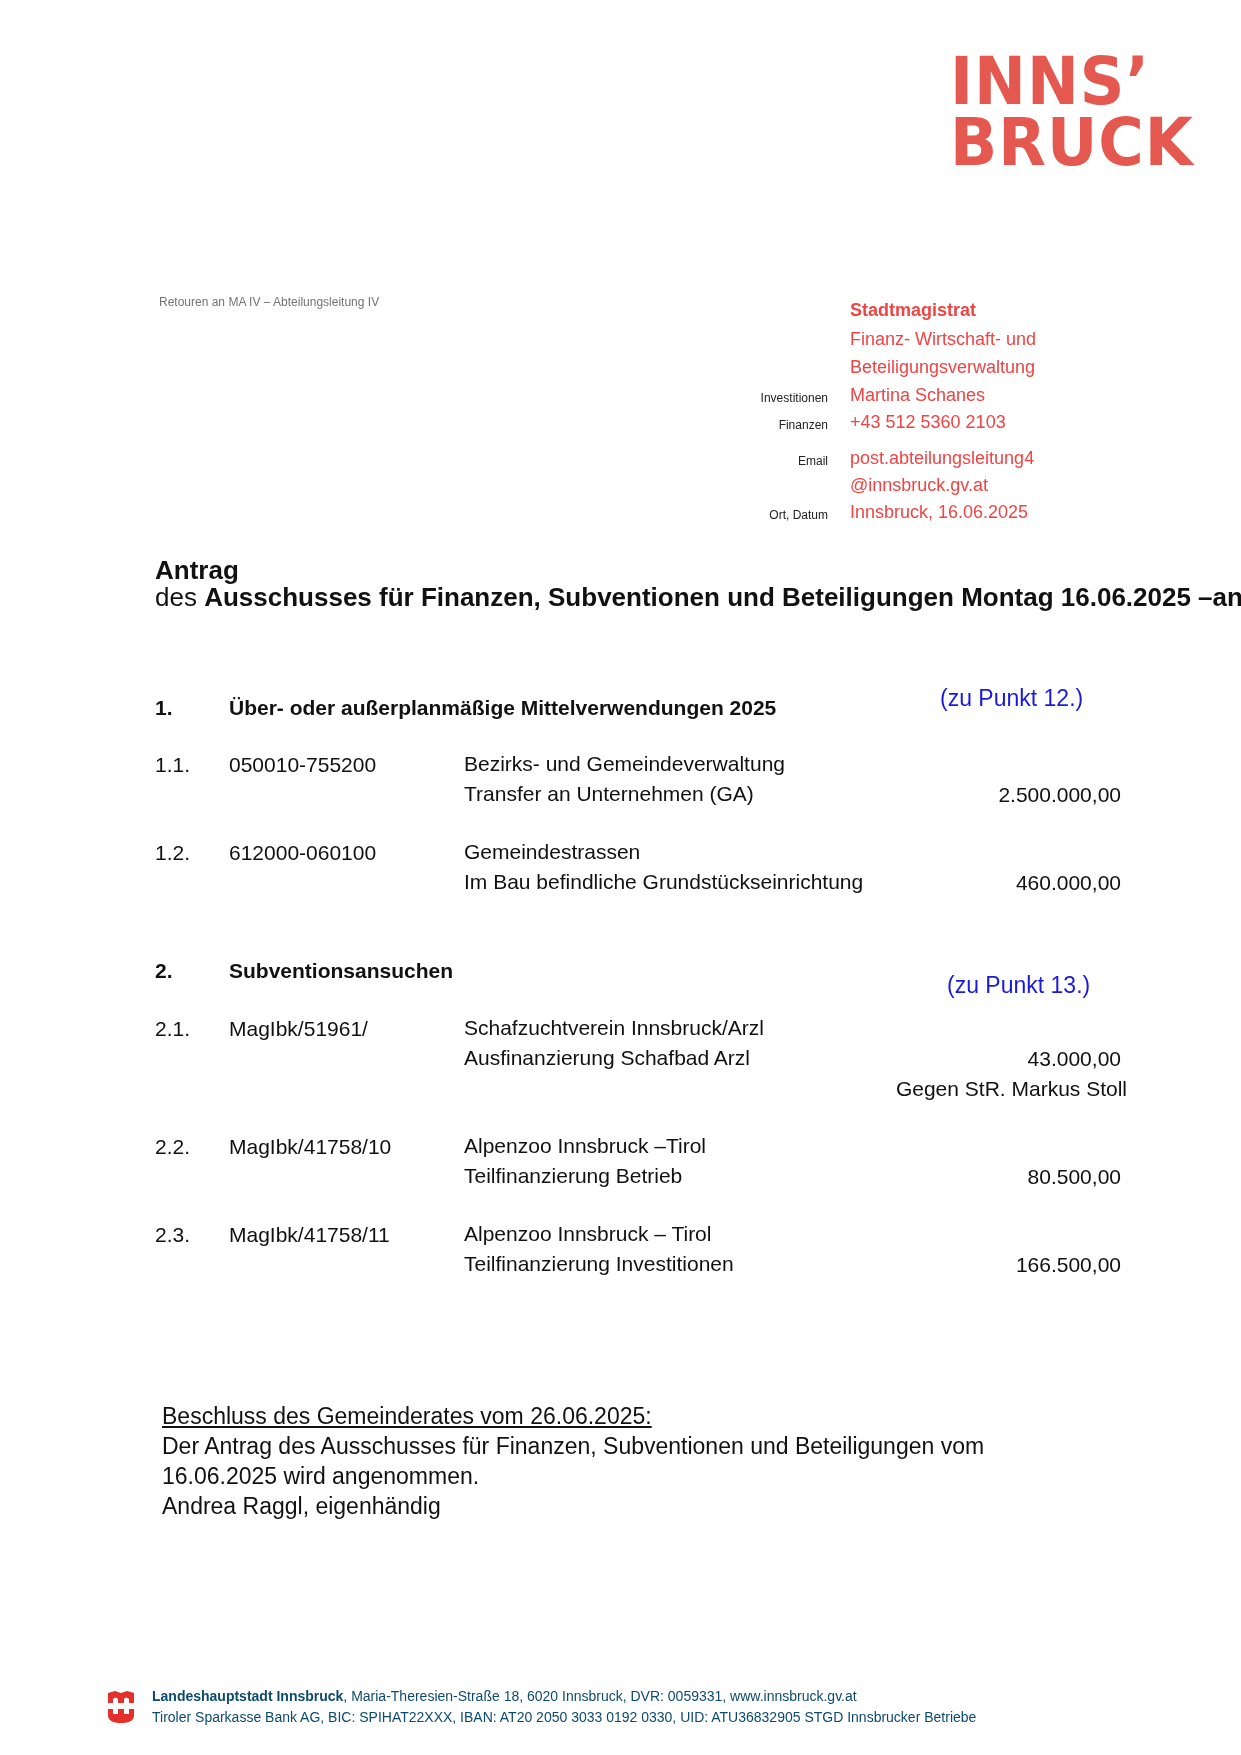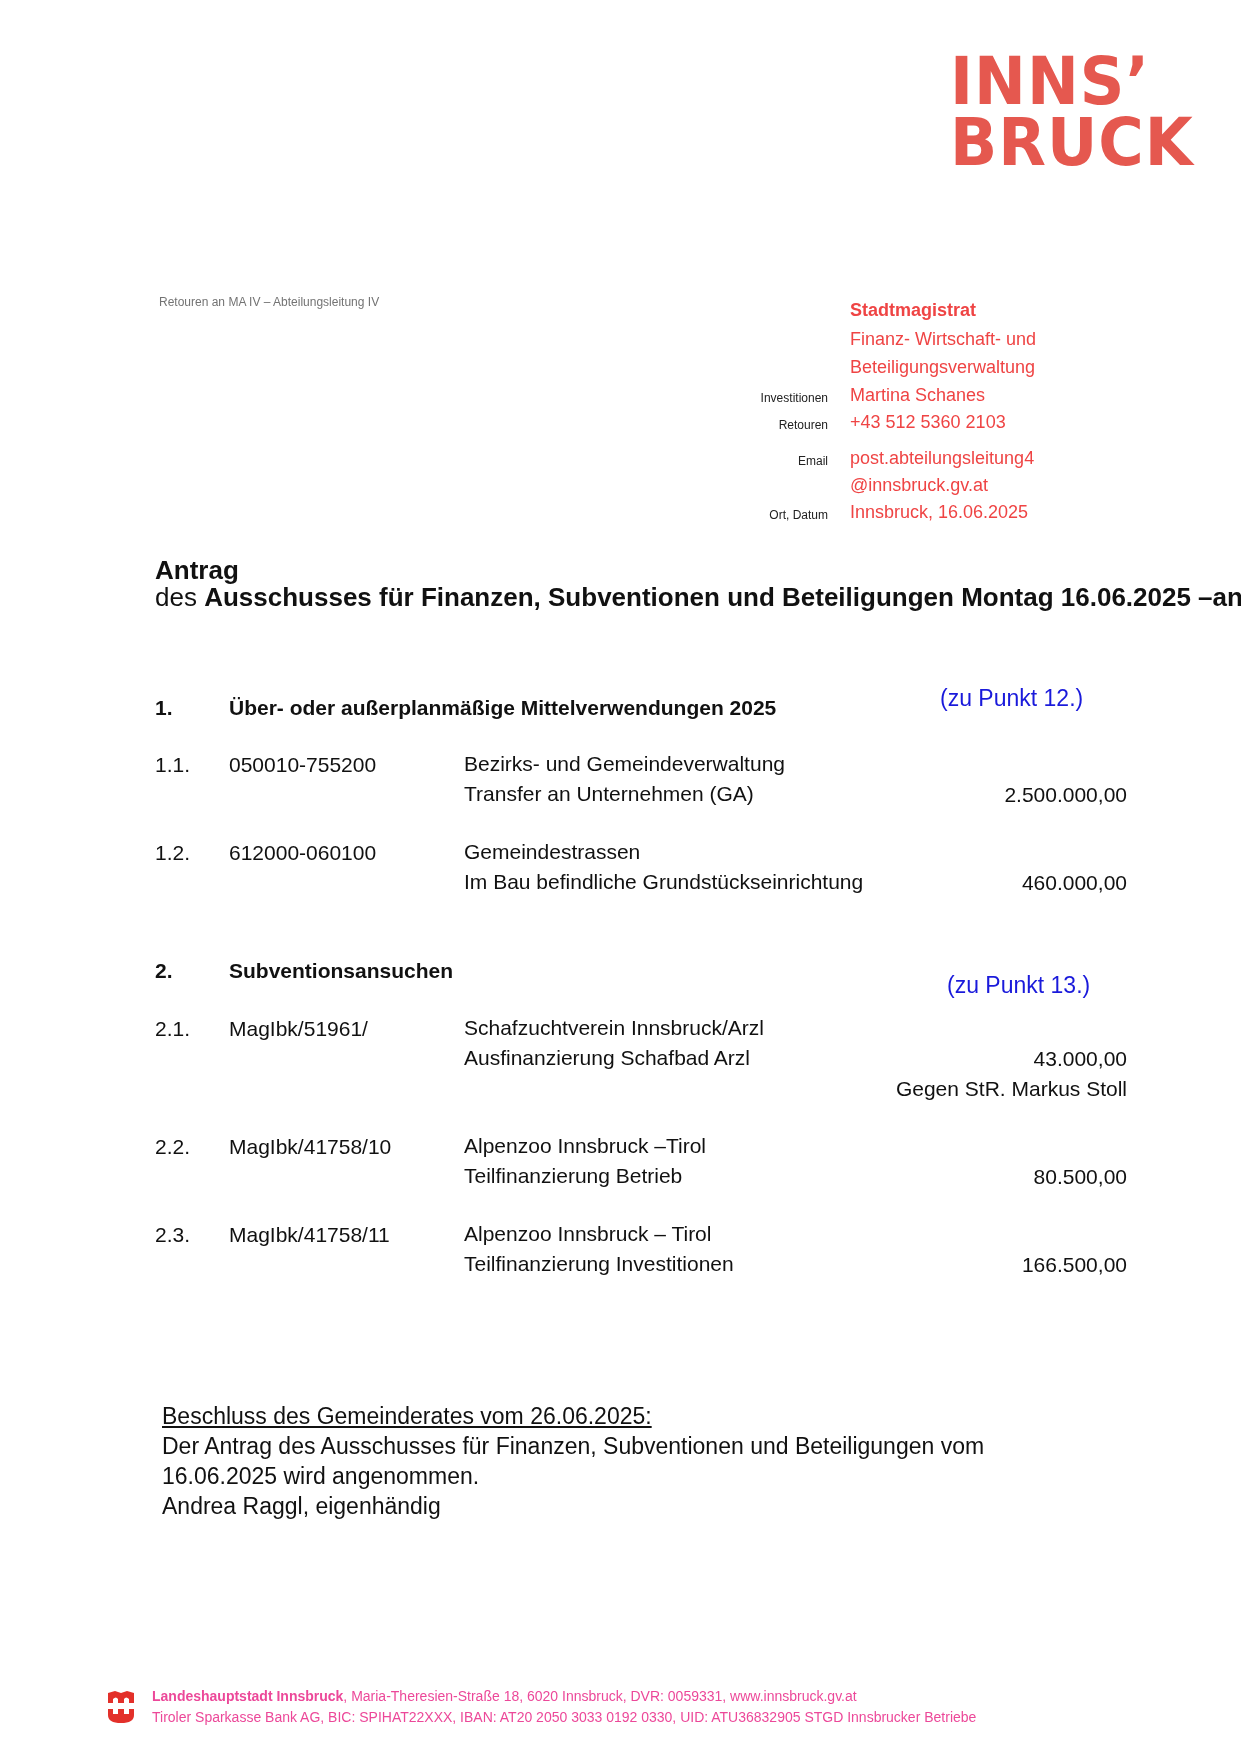--- a/index.html
+++ b/index.html
@@ -26,50 +26,50 @@
     #subject .normal { font-weight: normal; }
 
     
     .sec-num { left: 155px; font-size: 21px; font-weight: bold; }
     .sec-title { left: 229px; font-size: 21px; font-weight: bold; }
     .sec-ref { font-size: 23px; color: #1a1adb; }
 
     .row-num { left: 155px; font-size: 21px; }
     .row-code { left: 229px; font-size: 21px; }
     .row-desc { left: 464px; font-size: 21px; line-height: 30px; }
-    .row-amount { right: 114px; font-size: 21px; text-align: center; }
+    .row-amount { right: 120px; font-size: 21px; text-align: center; }
     .row-note { right: 114px; font-size: 21px; text-align: right; }
 
     
     #resolution { left: 162px; top: 1363px; font-size: 23px; line-height: 30px; margin-top: 38px; }
     #resolution .u { text-decoration: underline; }
 
     
     #footer-icon { left: 107px; top: 1690px; width: 28px; height: 34px; }
-    .footer-line { left: 152px; font-size: 14px; color: #ec4899; }
+    .footer-line { left: 152px; font-size: 14px; color: #0c4a6e; }
     .footer-line b { font-weight: bold; }
   </style>
 </head>
 <body>
 
 <div id="logo" class="abs">
   <div>INNS’</div>
   <div>BRUCK</div>
 </div>
 
 <div id="return-address" class="abs">Retouren an MA IV – Abteilungsleitung IV</div>
 
 <div class="abs snd-value snd-bold" style="top:300px;">Stadtmagistrat</div>
 <div class="abs snd-value" style="top:329px;">Finanz- Wirtschaft- und</div>
 <div class="abs snd-value" style="top:357px;">Beteiligungsverwaltung</div>
 
 <div class="abs snd-label" style="top:391px;">Investitionen</div>
 <div class="abs snd-value" style="top:385px;">Martina Schanes</div>
 
-<div class="abs snd-label" style="top:418px;">Retouren</div>
+<div class="abs snd-label" style="top:418px;">Finanzen</div>
 <div class="abs snd-value" style="top:412px;">+43 512 5360 2103</div>
 
 <div class="abs snd-label" style="top:454px;">Email</div>
 <div class="abs snd-value" style="top:448px;">post.abteilungsleitung4</div>
 <div class="abs snd-value" style="top:475px;">@innsbruck.gv.at</div>
 
 <div class="abs snd-label" style="top:508px;">Ort, Datum</div>
 <div class="abs snd-value" style="top:502px;">Innsbruck, 16.06.2025</div>
 
 <div id="subject" class="abs">

